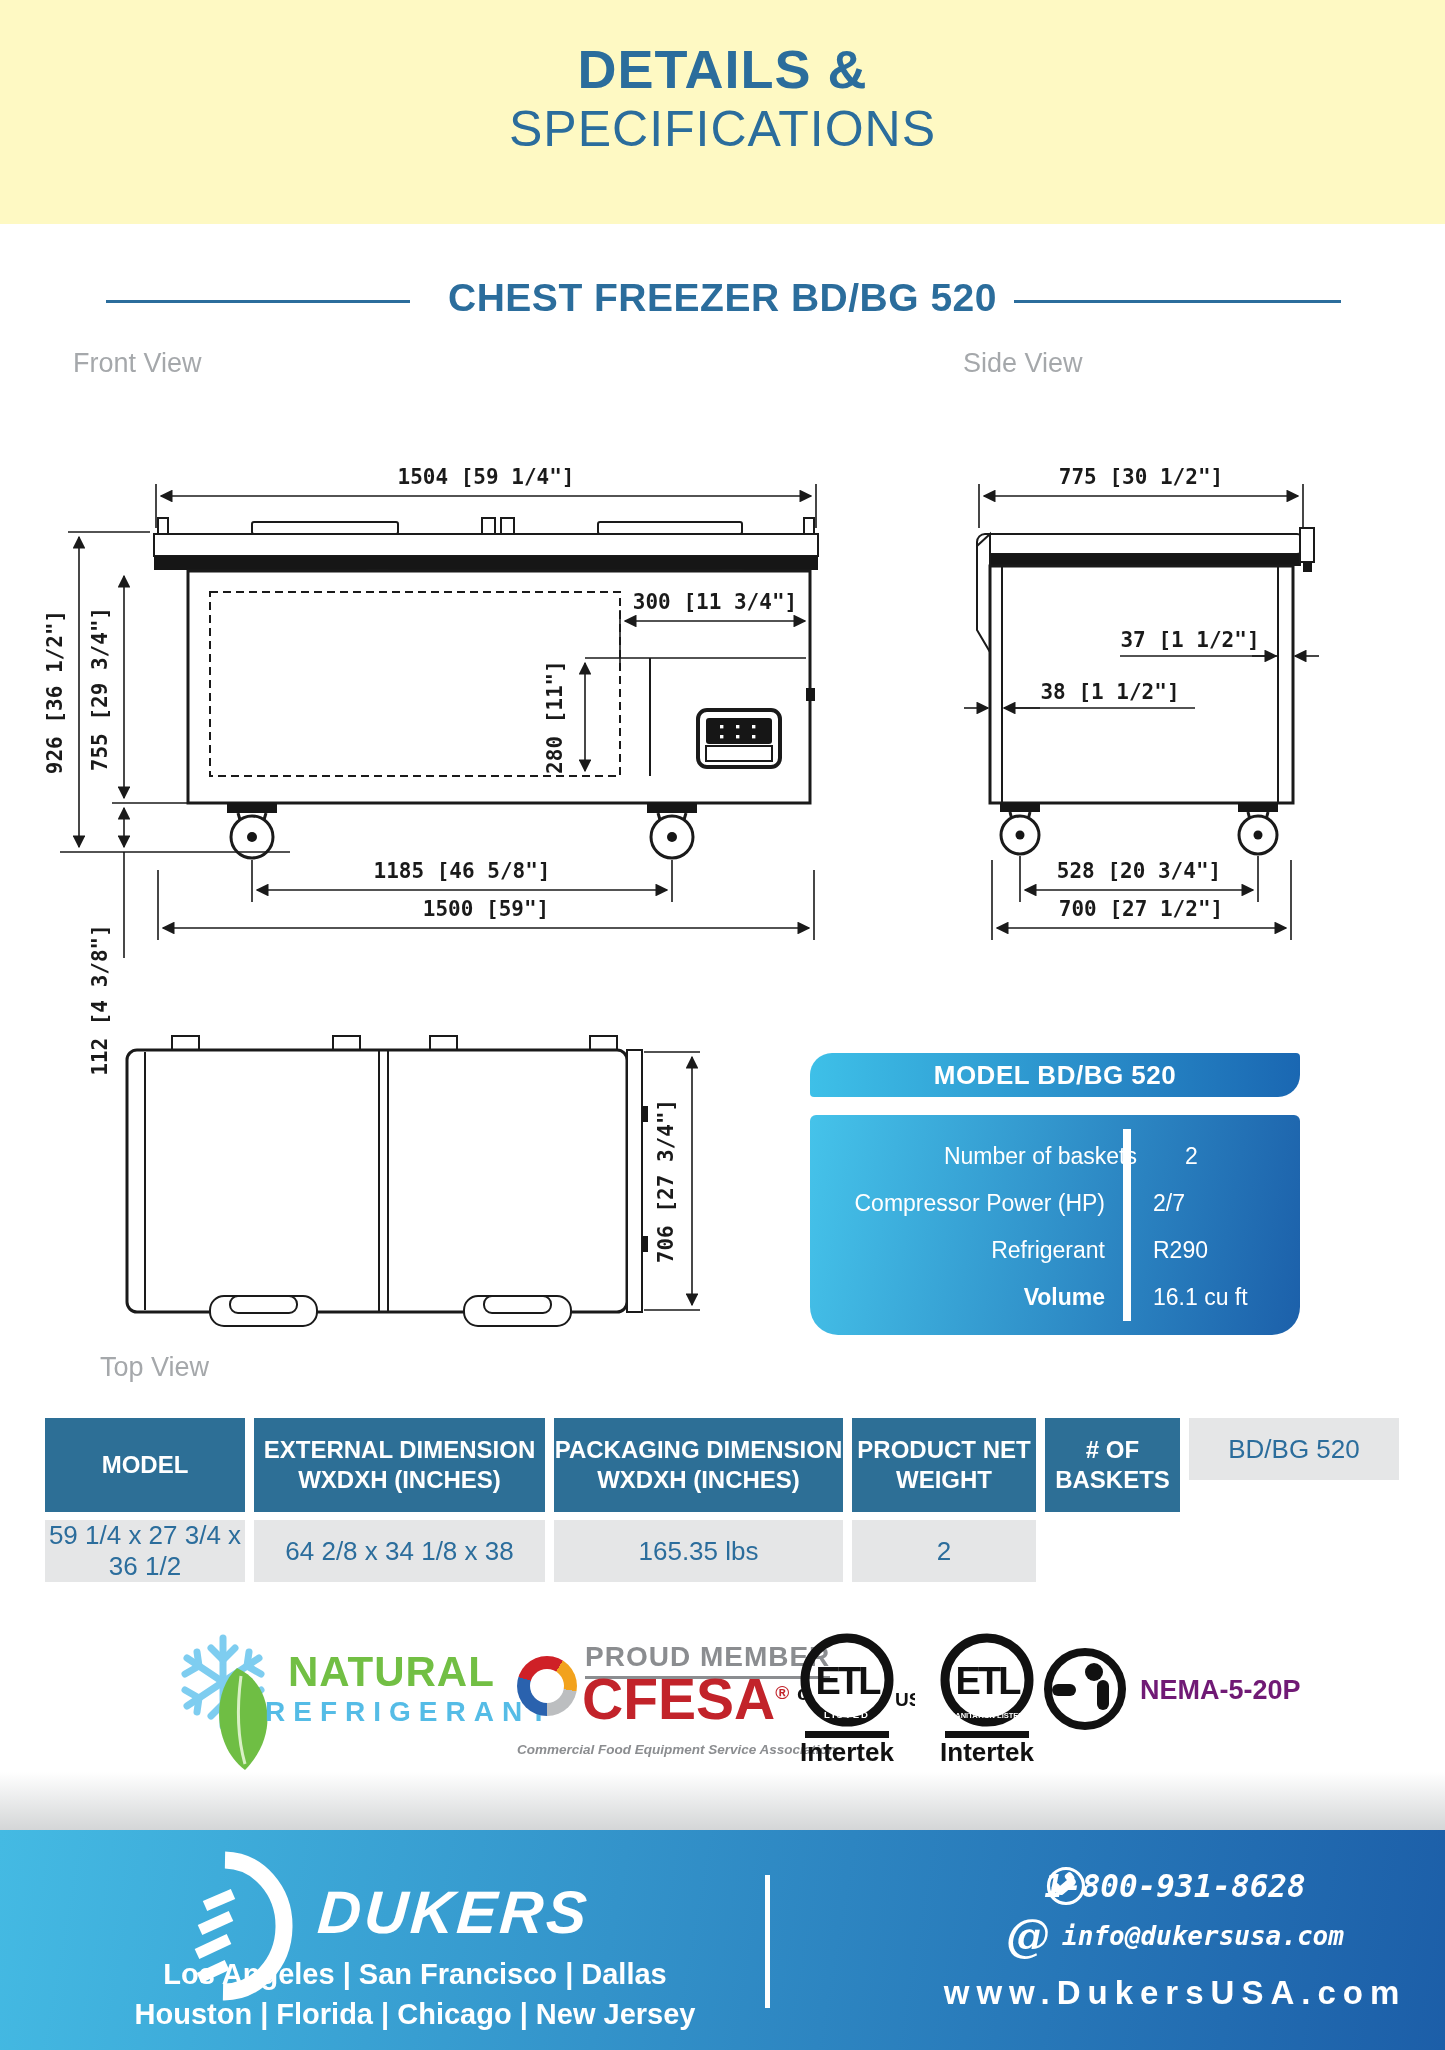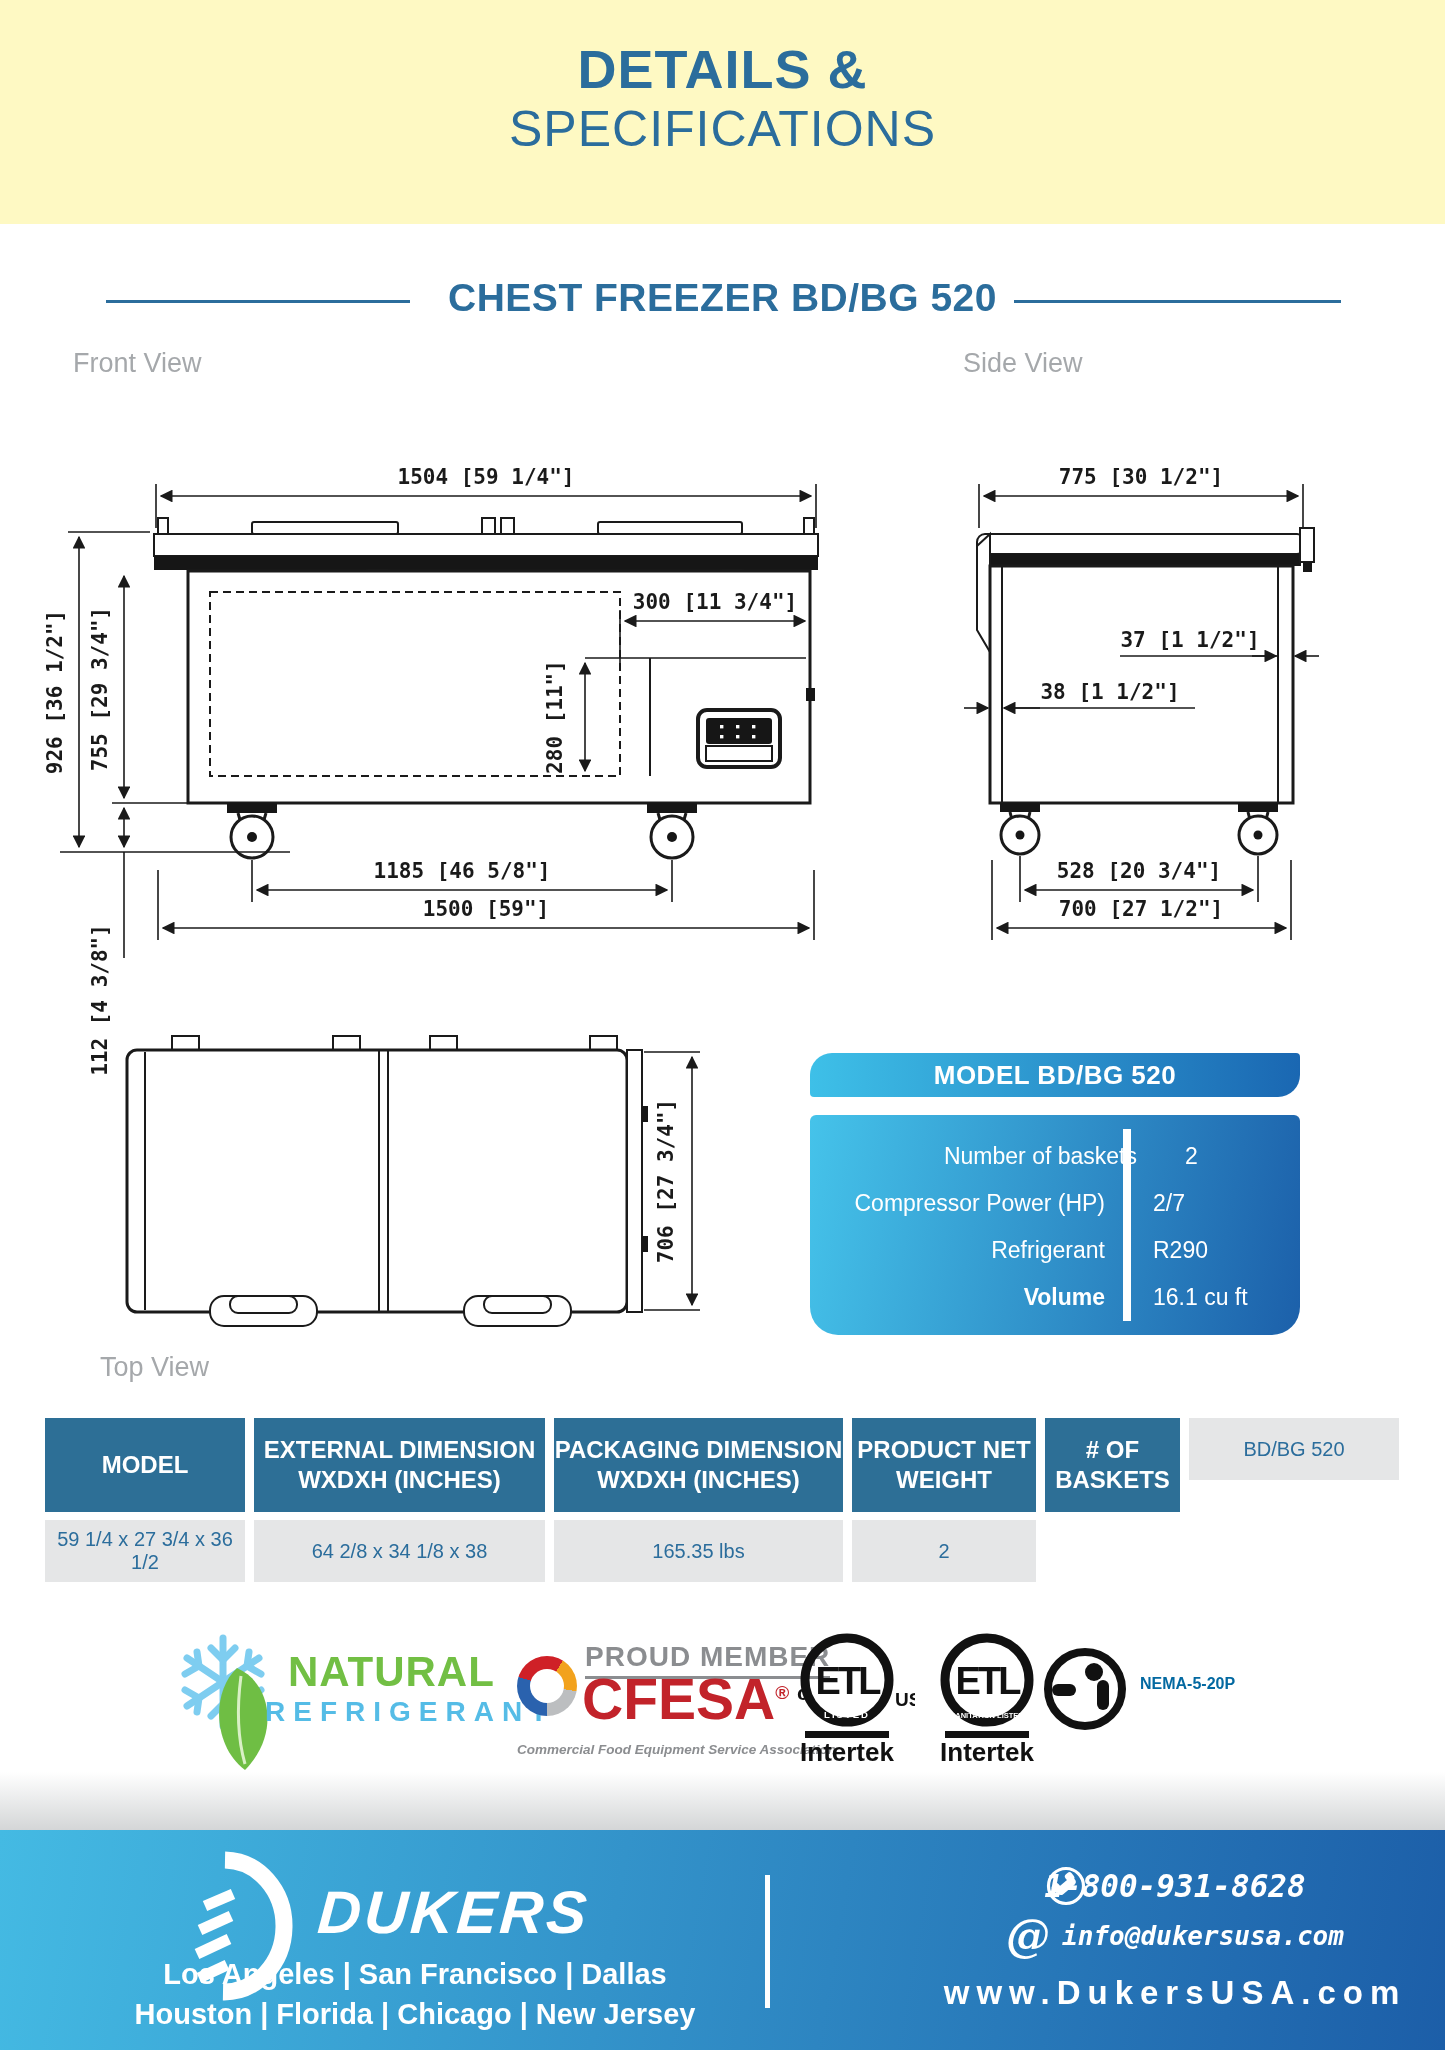--- a/index.html
+++ b/index.html
@@ -39,34 +39,34 @@
   .sc-row{position:absolute;left:0;width:100%;height:47px;display:flex;align-items:center;}
   .sc-label{width:295px;text-align:right;color:#fff;font-size:23px;font-weight:500;}
   .sc-label.bold{font-weight:800;}
   .sc-value{margin-left:48px;color:#fff;font-size:23px;font-weight:500;}
   
   .tbl{position:absolute;left:45px;top:1418px;width:1354px;display:grid;
        grid-template-columns:200px 291px 289px 184px 135px 1fr;column-gap:9px;row-gap:8px;}
   .th{background:#2d6f96;color:#fff;height:94px;display:flex;align-items:center;justify-content:center;
       text-align:center;font-size:24px;font-weight:600;line-height:1.25;white-space:pre-line;}
   .td{background:#e5e6e7;color:#2b6d9c;height:62px;display:flex;align-items:center;justify-content:center;
-      text-align:center;font-size:20px;font-weight:500;}
+      text-align:center;font-size:26px;font-weight:500;}
   
   .nat-l1{position:absolute;left:288px;top:1648px;color:#72bf44;font-size:42px;font-weight:800;letter-spacing:1px;}
   .nat-l2{position:absolute;left:265px;top:1696px;color:#55bce6;font-size:28px;font-weight:700;letter-spacing:8px;}
   .cfesa-ring{position:absolute;left:517px;top:1656px;width:60px;height:60px;border-radius:50%;
       background:conic-gradient(from 230deg,#2a62ae 0 16%,#cf2027 16% 45%,#f2a21d 45% 64%,#bcbec0 64% 86%,#2a62ae 86% 100%);}
   .cfesa-ring:after{content:"";position:absolute;left:13px;top:13px;width:34px;height:34px;border-radius:50%;background:#fff;}
   .cfesa-member{position:absolute;left:585px;top:1641px;color:#8b8d90;font-size:28px;font-weight:700;
       letter-spacing:1px;border-bottom:3px solid #8b8d90;padding-bottom:3px;}
   .cfesa-name{position:absolute;left:582px;top:1666px;color:#c2232a;font-size:57px;font-weight:800;letter-spacing:0px;}
   .cfesa-reg{font-size:19px;vertical-align:super;}
   .cfesa-tag{position:absolute;left:517px;top:1742px;color:#8b8d90;font-size:13.5px;font-style:italic;font-weight:600;}
   .etl-txt{font-family:"Liberation Sans",sans-serif;}
-  .nema-label{position:absolute;left:1140px;top:1675px;color:#0369a1;font-size:16px;font-weight:600;}
+  .nema-label{position:absolute;left:1140px;top:1675px;color:#701a75;font-size:27px;font-weight:600;}
   
   .preshadow{position:absolute;left:0;top:1772px;width:1445px;height:58px;
       background:linear-gradient(180deg,#ffffff,#d4d6d7);}
   .footer{position:absolute;left:0;top:1830px;width:1445px;height:220px;
       background:linear-gradient(100deg,#44bae3,#1c5ea8);}
   .brand{position:absolute;left:318px;top:48px;color:#fff;font-size:60px;font-weight:900;
       font-style:italic;letter-spacing:3px;transform:skewX(-4deg);}
   .cities{position:absolute;left:110px;top:124px;width:610px;text-align:center;color:#fff;
       font-size:29px;font-weight:700;line-height:40px;}
   .fdivider{position:absolute;left:765px;top:45px;width:5px;height:133px;background:#fff;}

